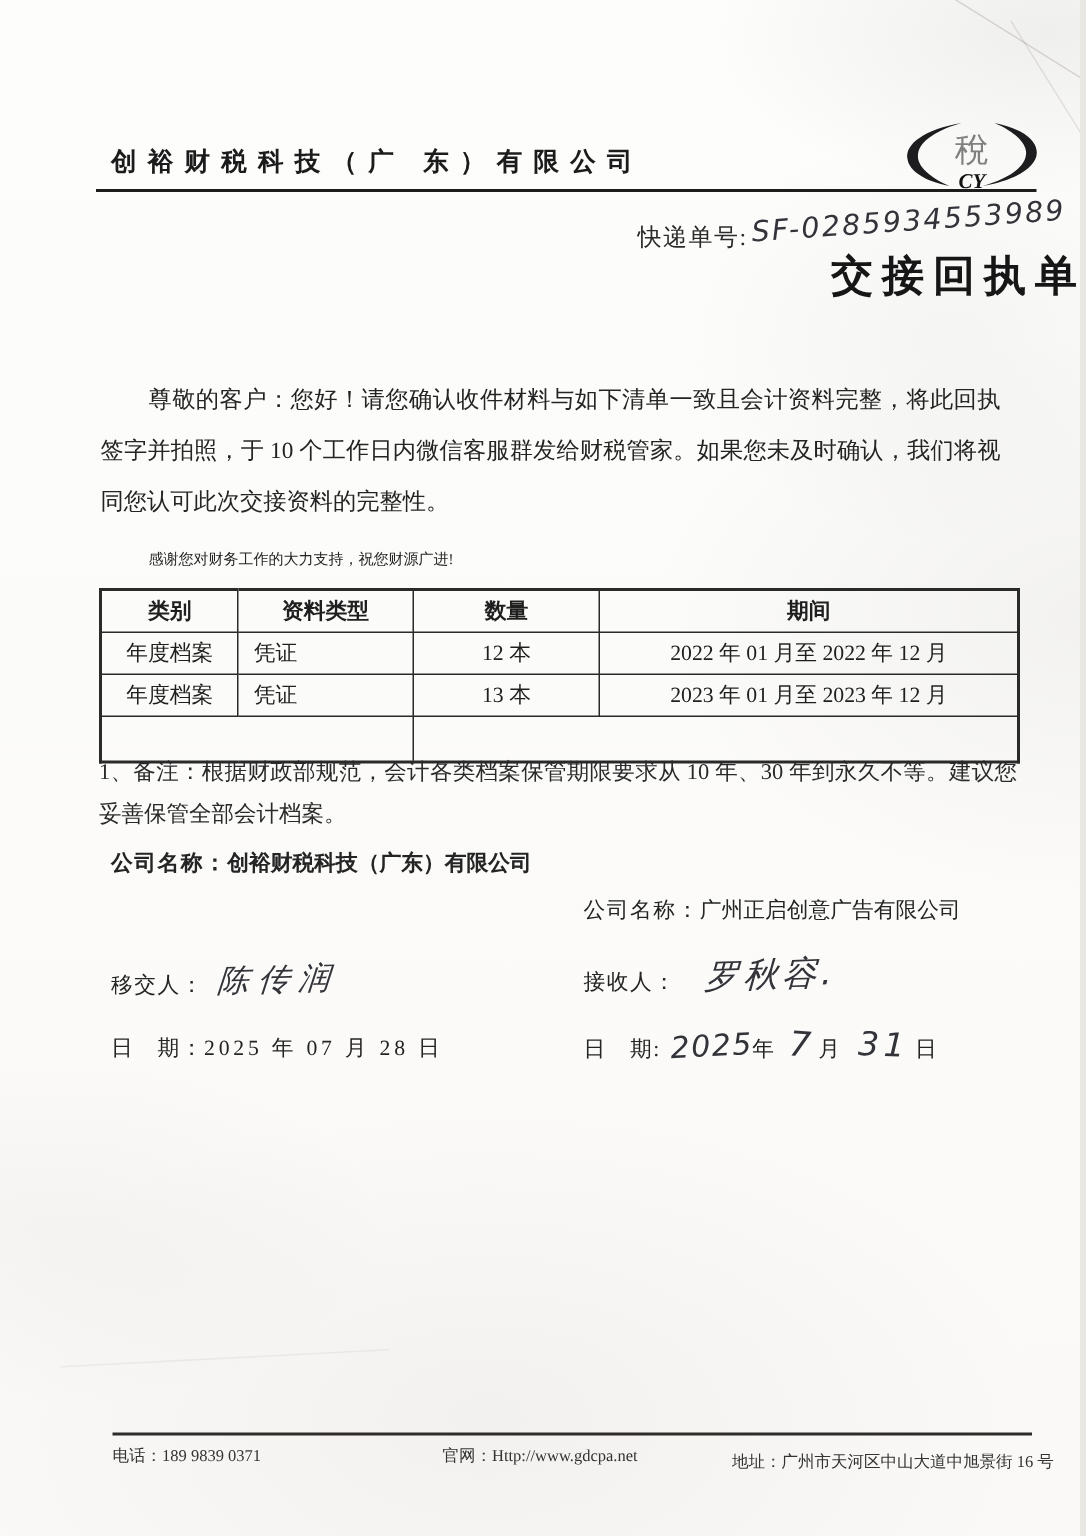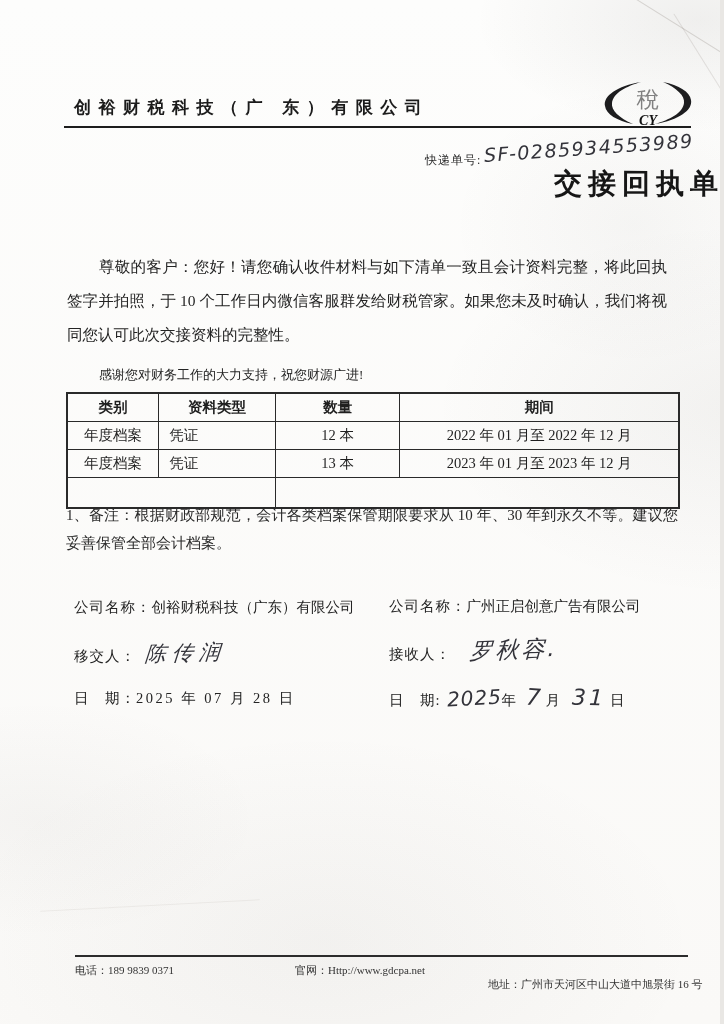--- a/index.html
+++ b/index.html
@@ -28,40 +28,40 @@
   .letterhead{
     position:absolute;top:96px;left:74px;
     font-family:"Liberation Sans","DejaVu Sans",sans-serif;
     font-size:17px;font-weight:bold;letter-spacing:7.5px;color:#1b1b1b;
   }
   .head-rule{position:absolute;top:126px;left:64px;width:627px;height:2px;background:#1d1d1d;}
   .logo{position:absolute;top:78px;left:597px;width:102px;height:50px;}
 
   
   .tracking{position:absolute;top:146px;left:425px;white-space:nowrap;}
-  .tracking .lab{font-size:12px;color:#2b2b2b;letter-spacing:1px;}
+  .tracking .lab{font-size:16px;color:#2b2b2b;letter-spacing:1px;}
   .hw{font-family:"DejaVu Sans","Liberation Sans",sans-serif;font-style:italic;color:#33333a;}
   .tracking .num{
     display:inline-block;font-size:19px;letter-spacing:1.5px;
     transform:rotate(-4deg) translateY(-2px);transform-origin:left bottom;
   }
 
   .doc-title{
     position:absolute;top:165px;left:0;width:724px;text-align:right;
     font-family:"Liberation Sans","DejaVu Sans",sans-serif;
     font-size:28px;font-weight:bold;letter-spacing:6px;color:#161616;
   }
 
   .greeting{
     position:absolute;top:250px;left:67px;width:600px;
     font-size:15.5px;line-height:34px;text-indent:32px;text-align:justify;color:#242424;
   }
   .thanks{
     position:absolute;top:366px;left:67px;width:600px;
-    font-size:13px;text-indent:32px;color:#242424;
+    font-size:10px;text-indent:32px;color:#242424;
   }
 
   
   table.list{
     position:absolute;top:392px;left:66px;width:614px;
     border-collapse:collapse;font-size:14.5px;color:#1f1f1f;
     border:2px solid #2a2a2a;
   }
   table.list th,table.list td{border:1px solid #2a2a2a;text-align:center;padding:0;}
   table.list thead th{height:27px;font-weight:bold;border-top:2px solid #2a2a2a;}
@@ -70,41 +70,41 @@
   table.list tr.empty td{height:29px;}
 
   .note{
     position:absolute;top:501px;left:66px;width:612px;
     font-size:15px;line-height:28px;text-align:justify;color:#2a2a2a;
   }
 
   
   .sig{position:absolute;white-space:nowrap;font-size:14.5px;color:#242424;}
   .sig .lab{letter-spacing:1px;}
-  .sig-company-l{top:598px;left:74px;}
+  .sig-company-l{top:566px;left:74px;font-weight:bold;}
   .sig-company-r{top:597px;left:389px;}
   .sig-person-l{top:640px;left:74px;}
   .sig-person-r{top:636px;left:389px;}
   .sig-date-l{top:689px;left:74px;letter-spacing:2.5px;}
   .sig-date-r{top:684px;left:389px;}
   .sign-name{display:inline-block;font-size:21px;letter-spacing:6px;margin-left:8px;
     transform:rotate(-1.5deg) skewX(-6deg);transform-origin:left bottom;}
   .sig-person-r .sign-name{font-size:23px;letter-spacing:3px;margin-left:18px;transform:rotate(-2deg) skewX(-4deg);}
   .hw-date{display:inline-block;font-size:20px;letter-spacing:1px;}
   .hw-y{transform:rotate(-3deg);margin-left:6px;}
   .hw-m{font-size:23px;transform:rotate(4deg);margin-left:10px;margin-right:4px;}
   .hw-d{font-size:22px;transform:rotate(2deg);margin-left:12px;letter-spacing:3px;}
   .dsuf{margin-left:4px;}
 
   
   .foot-rule{position:absolute;top:955px;left:75px;width:613px;height:2px;background:#2c2c2c;}
   .footer{position:absolute;top:963px;left:0;width:724px;font-size:11px;color:#333;}
   .footer .f-phone{position:absolute;left:75px;top:0;}
   .footer .f-web{position:absolute;left:295px;top:0;}
-  .footer .f-addr{position:absolute;left:488px;top:14px;}
+  .footer .f-addr{position:absolute;left:488px;top:4px;}
 </style>
 </head>
 <body>
 
 <div class="page">
 
   <div class="crease c1"></div>
   <div class="crease c2"></div>
 
   <div class="crease c4"></div>

